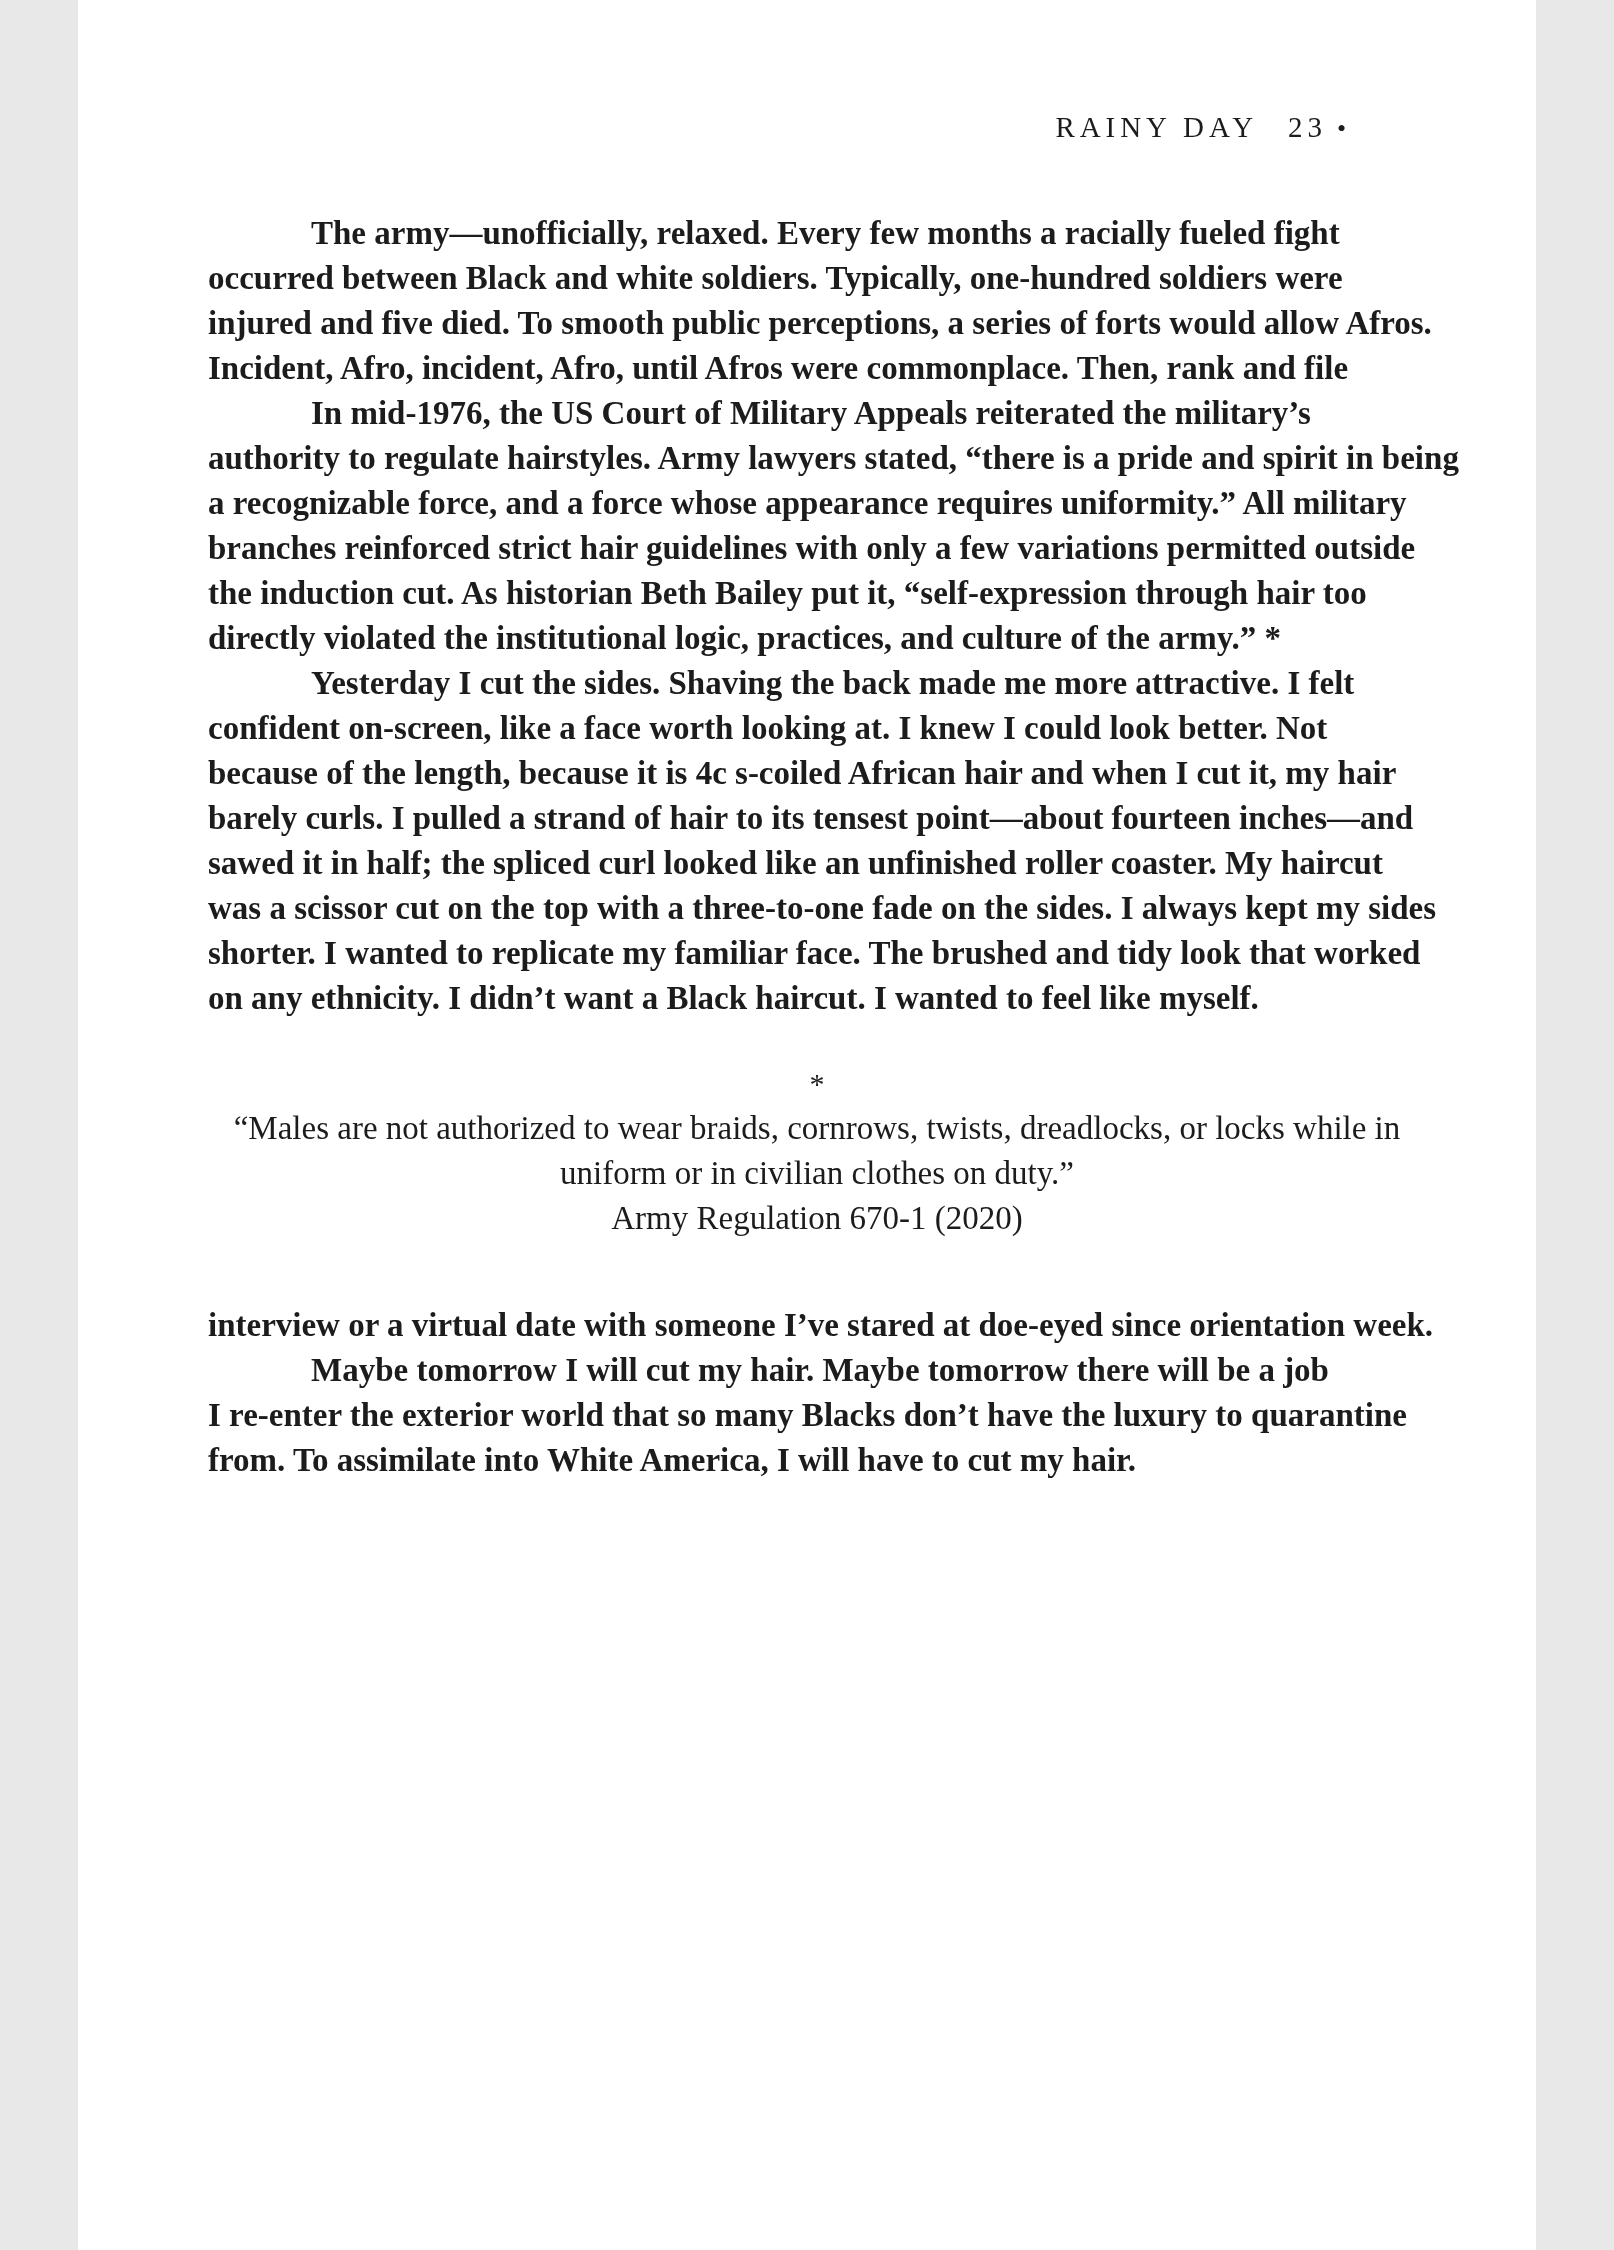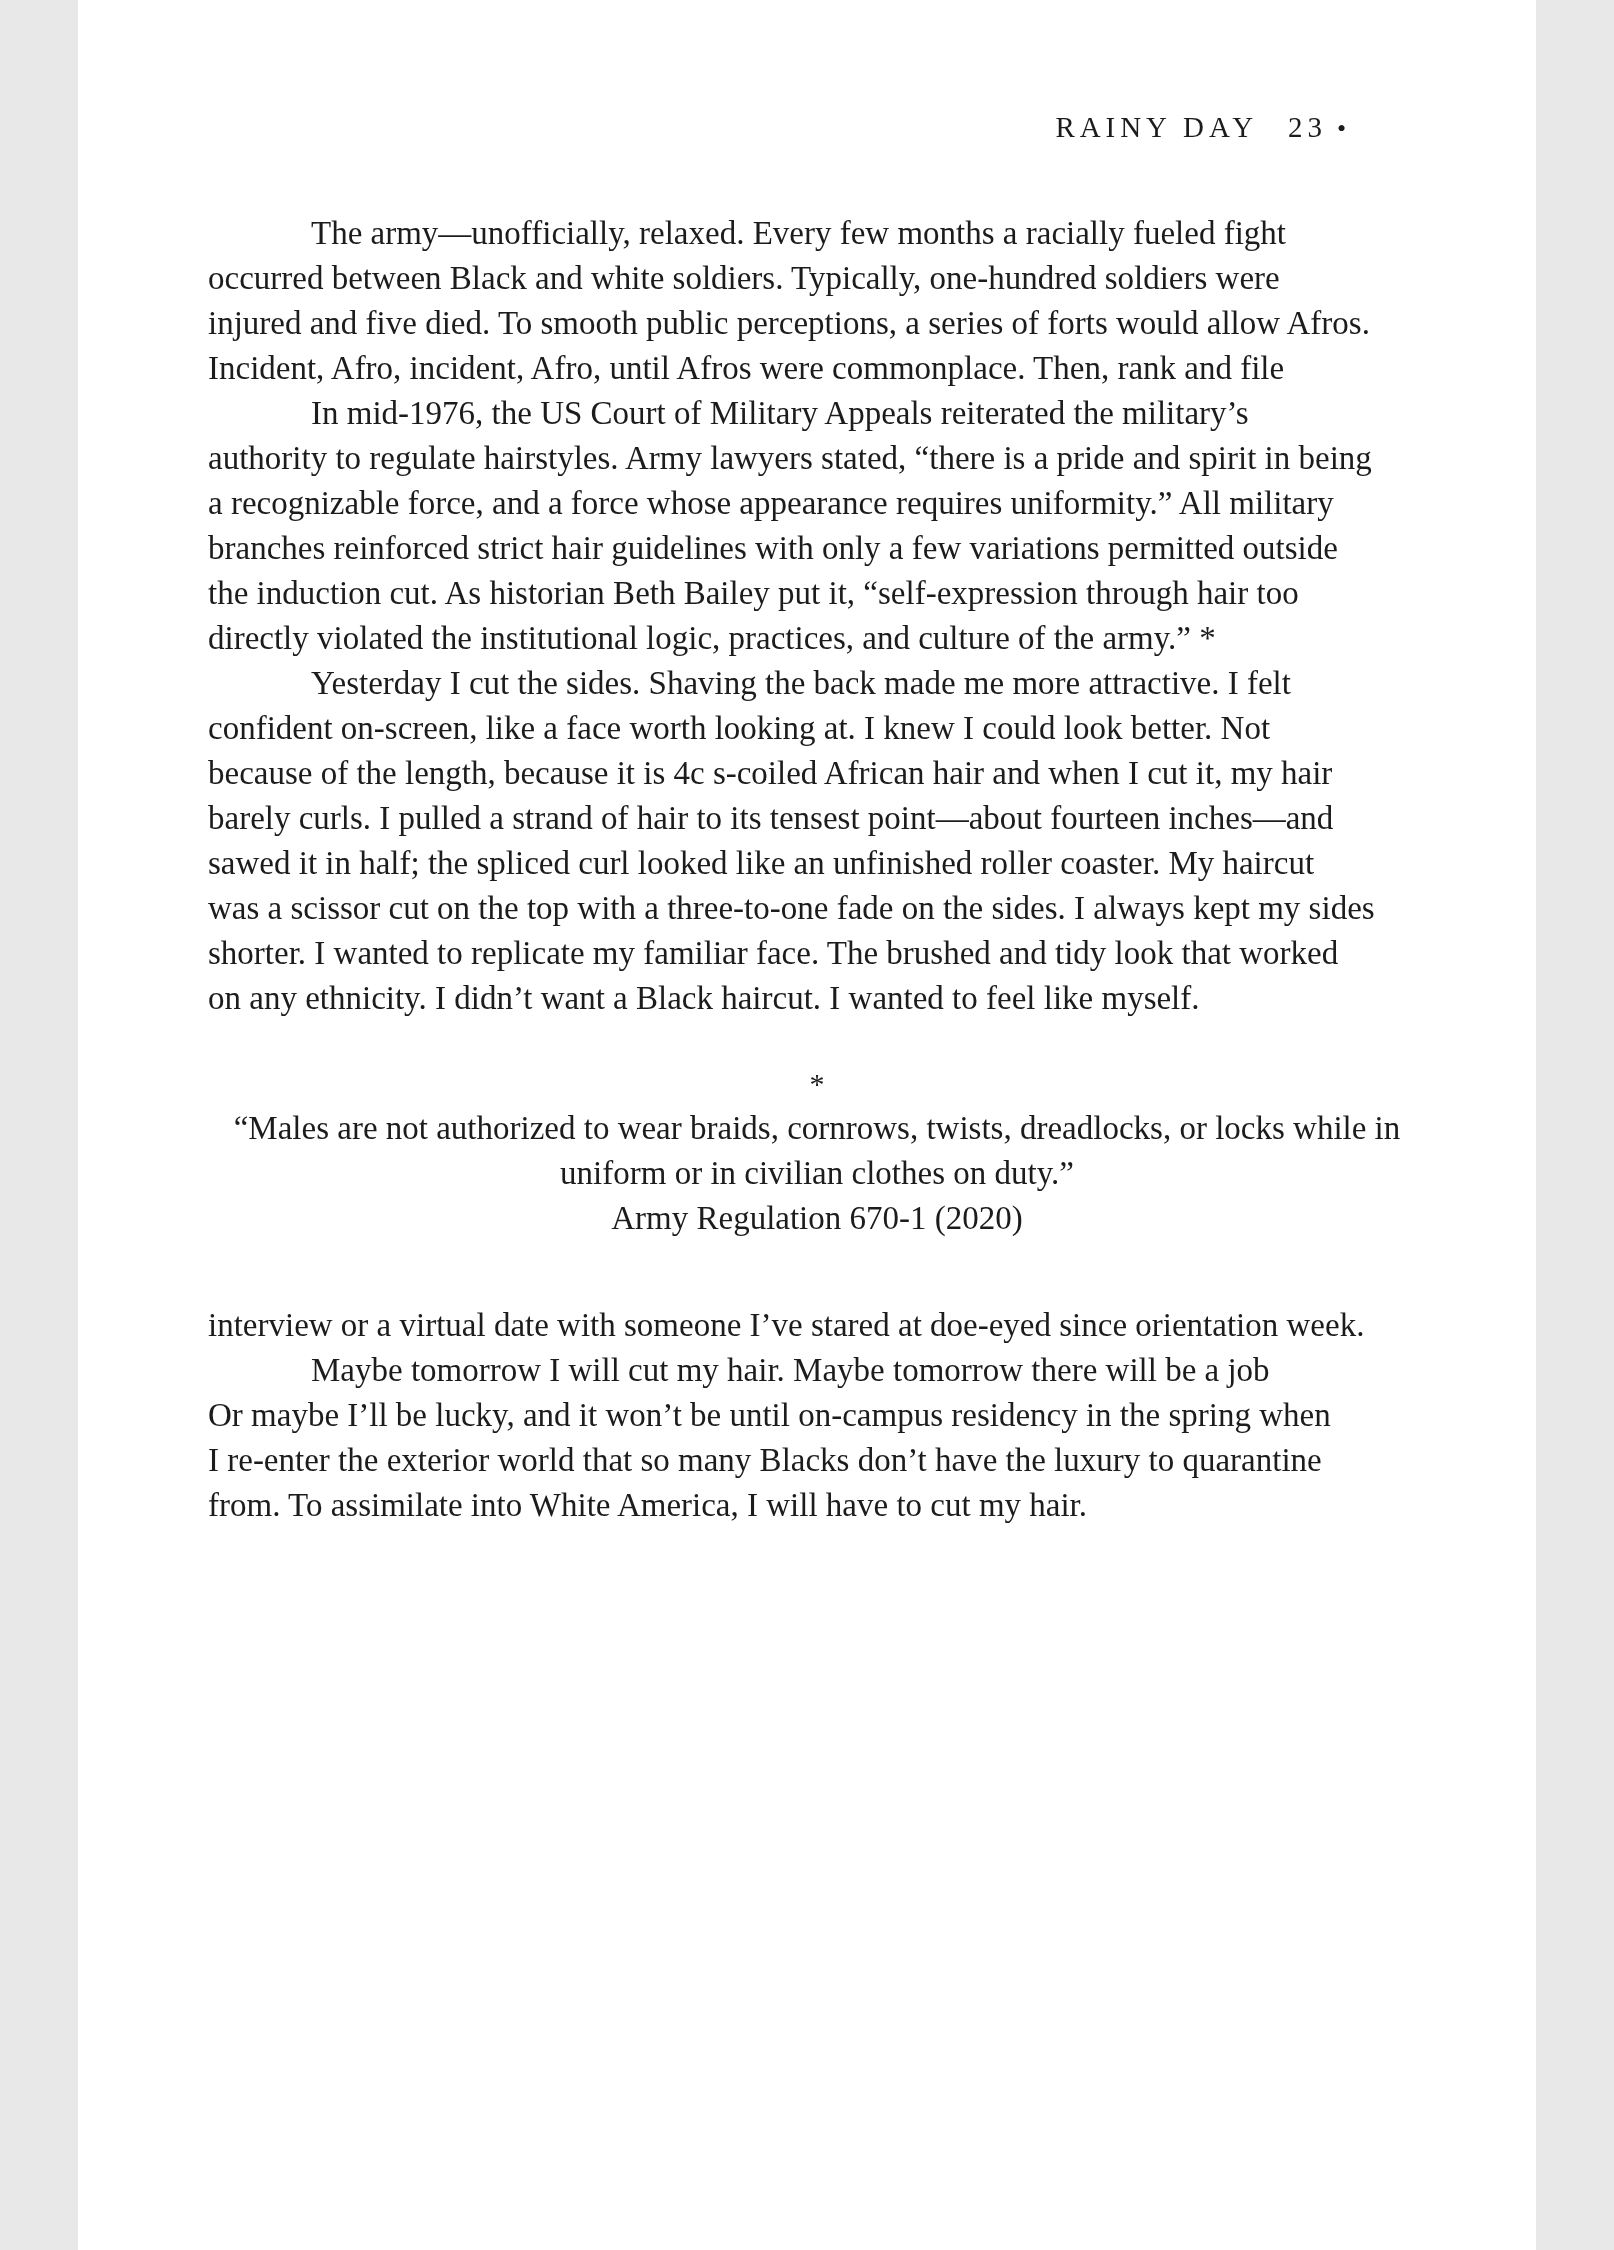--- a/index.html
+++ b/index.html
@@ -22,21 +22,21 @@
     padding-right: 190px;
     font-size: 29px;
     letter-spacing: 0.17em;
     height: 38px;
   }
   .running-head .title { white-space: nowrap; }
   .running-head .pagenum { margin-left: 30px; }
   .running-head .bullet { margin-left: 10px; font-size: 26px; letter-spacing: 0; }
   .body-text { margin-top: 62px; padding-left: 130px; padding-right: 110px; }
   .para { font-size: 33px; line-height: 45px; }
-  .para .line { white-space: nowrap; }
+  .para .line { white-space: nowrap; font-weight: bold; }
   .para .line.first { padding-left: 103px; }
   .footnote {
     margin-top: 40px;
     margin-bottom: 45px;
     padding-left: 130px;
     padding-right: 110px;
     text-align: center;
     font-size: 33px;
     line-height: 45px;
   }
@@ -87,19 +87,18 @@
         <div class="line">“Males are not authorized to wear braids, cornrows, twists, dreadlocks, or locks while in</div>
         <div class="line">uniform or in civilian clothes on duty.”</div>
       </div>
     <div class="fn-attr line">Army Regulation 670-1 (2020)</div>
   </div>
 
   <div class="body-text">
     <div class="para">
         <div class="line">interview or a virtual date with someone I’ve stared at doe-eyed since orientation week.</div>
         <div class="line first">Maybe tomorrow I will cut my hair. Maybe tomorrow there will be a job</div>
-        <div class="line">Or maybe I’ll be lucky, and it won’t be until on-campus residency in the spring when</div>
         <div class="line">I re-enter the exterior world that so many Blacks don’t have the luxury to quarantine</div>
         <div class="line">from. To assimilate into White America, I will have to cut my hair.</div>
       </div>
   </div>
 
 </div>
 
 </body></html>

